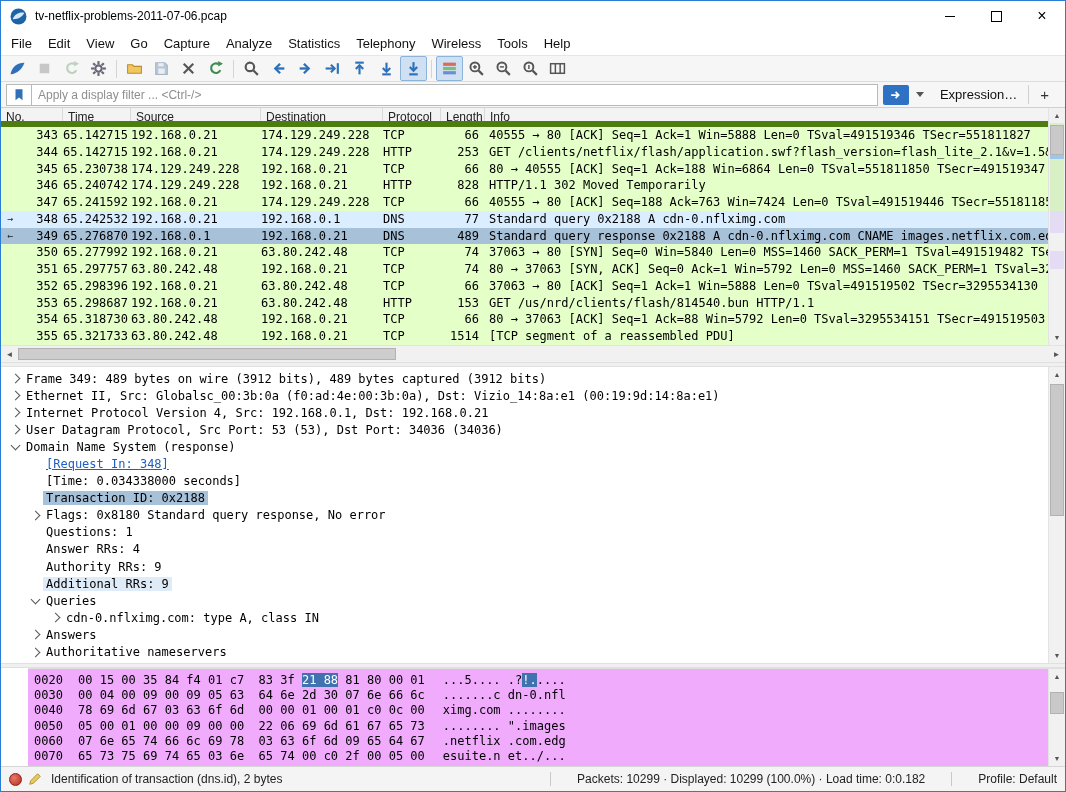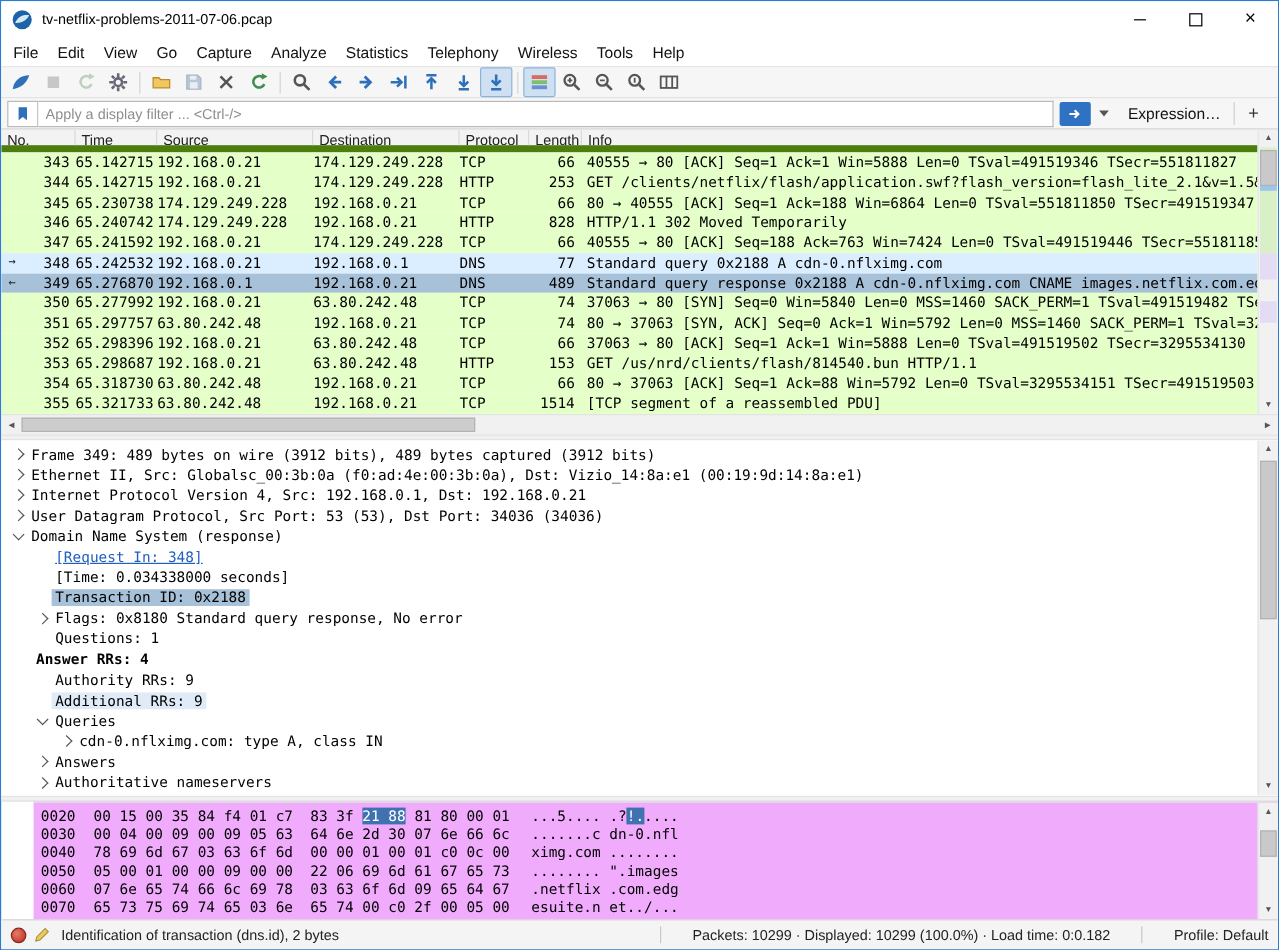--- a/index.html
+++ b/index.html
@@ -559,21 +559,21 @@
         <div class="dline" style="padding-left: 26px;">
           <span class="chev-box">
             <span class="chev right"></span>
           </span>
           <span class="dtext">Flags: 0x8180 Standard query response, No error</span>
         </div>
         <div class="dline" style="padding-left: 26px;">
           <span class="chev-box"></span>
           <span class="dtext">Questions: 1</span>
         </div>
-        <div class="dline" style="padding-left: 10px; font-weight: bold;">
+        <div class="dline" style="padding-left: 26px;">
           <span class="chev-box"></span>
           <span class="dtext">Answer RRs: 4</span>
         </div>
         <div class="dline" style="padding-left: 26px;">
           <span class="chev-box"></span>
           <span class="dtext">Authority RRs: 9</span>
         </div>
         <div class="dline" style="padding-left: 26px;">
           <span class="chev-box"></span>
           <span class="dtext dsoft">Additional RRs: 9</span>

